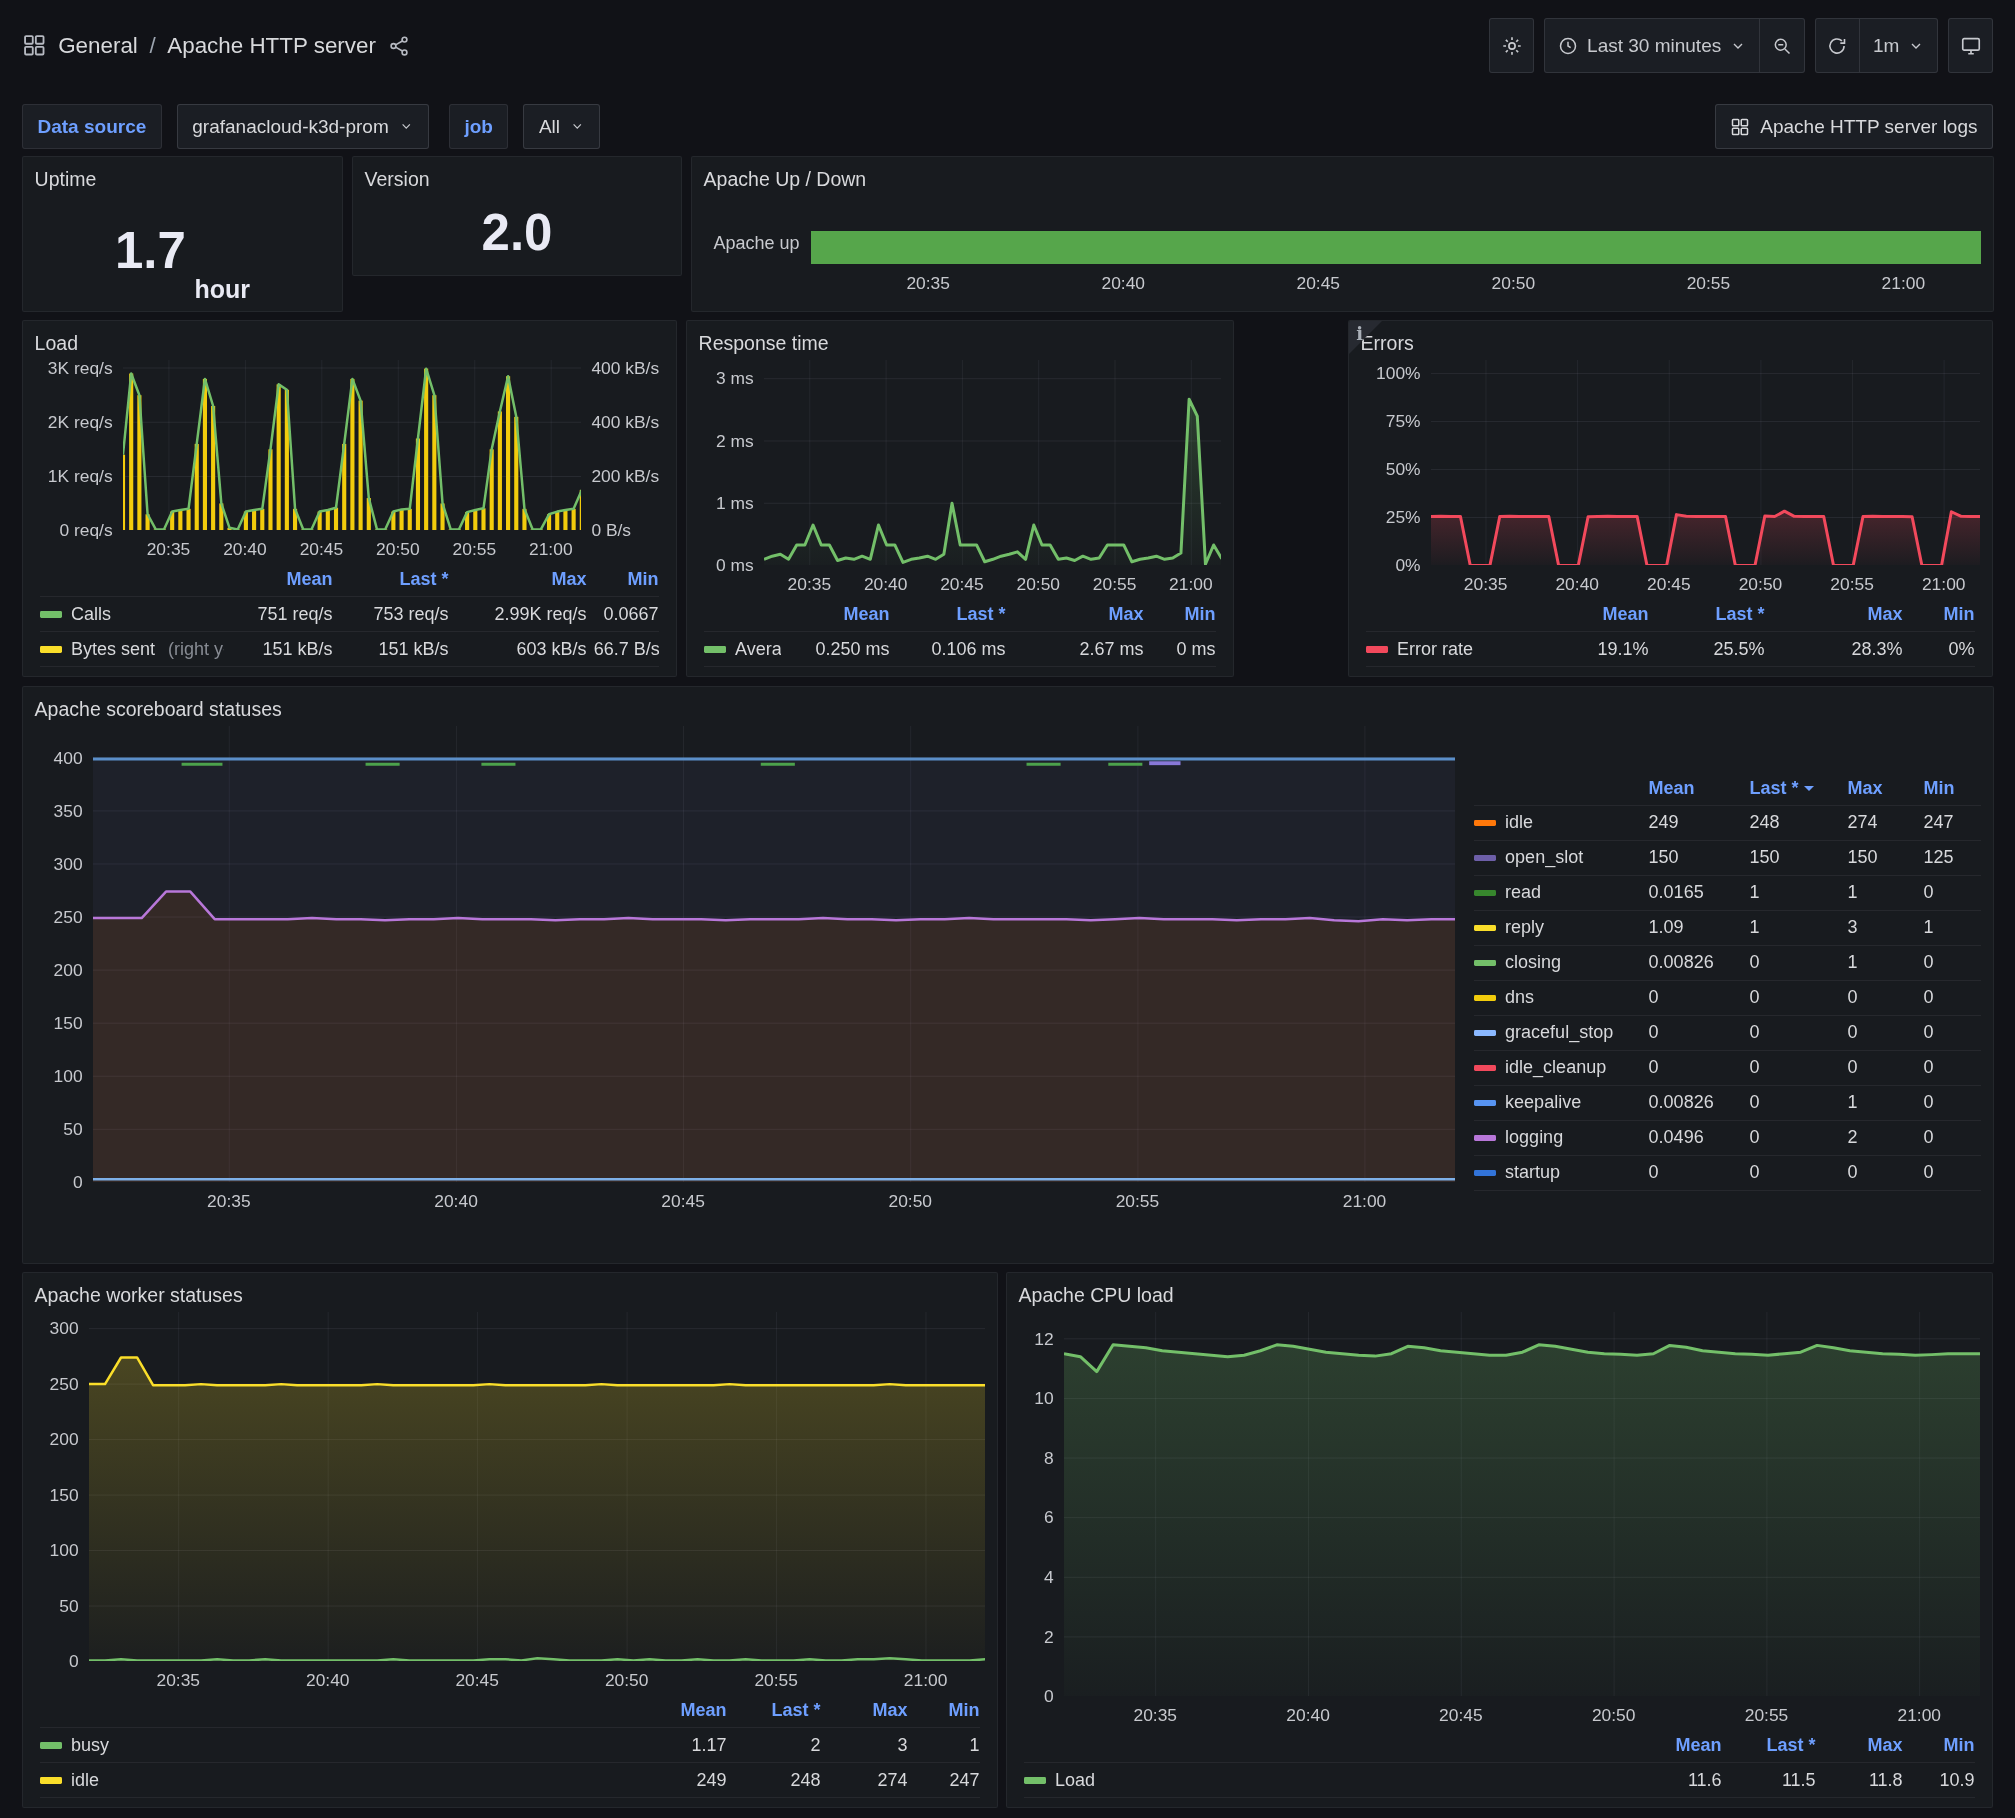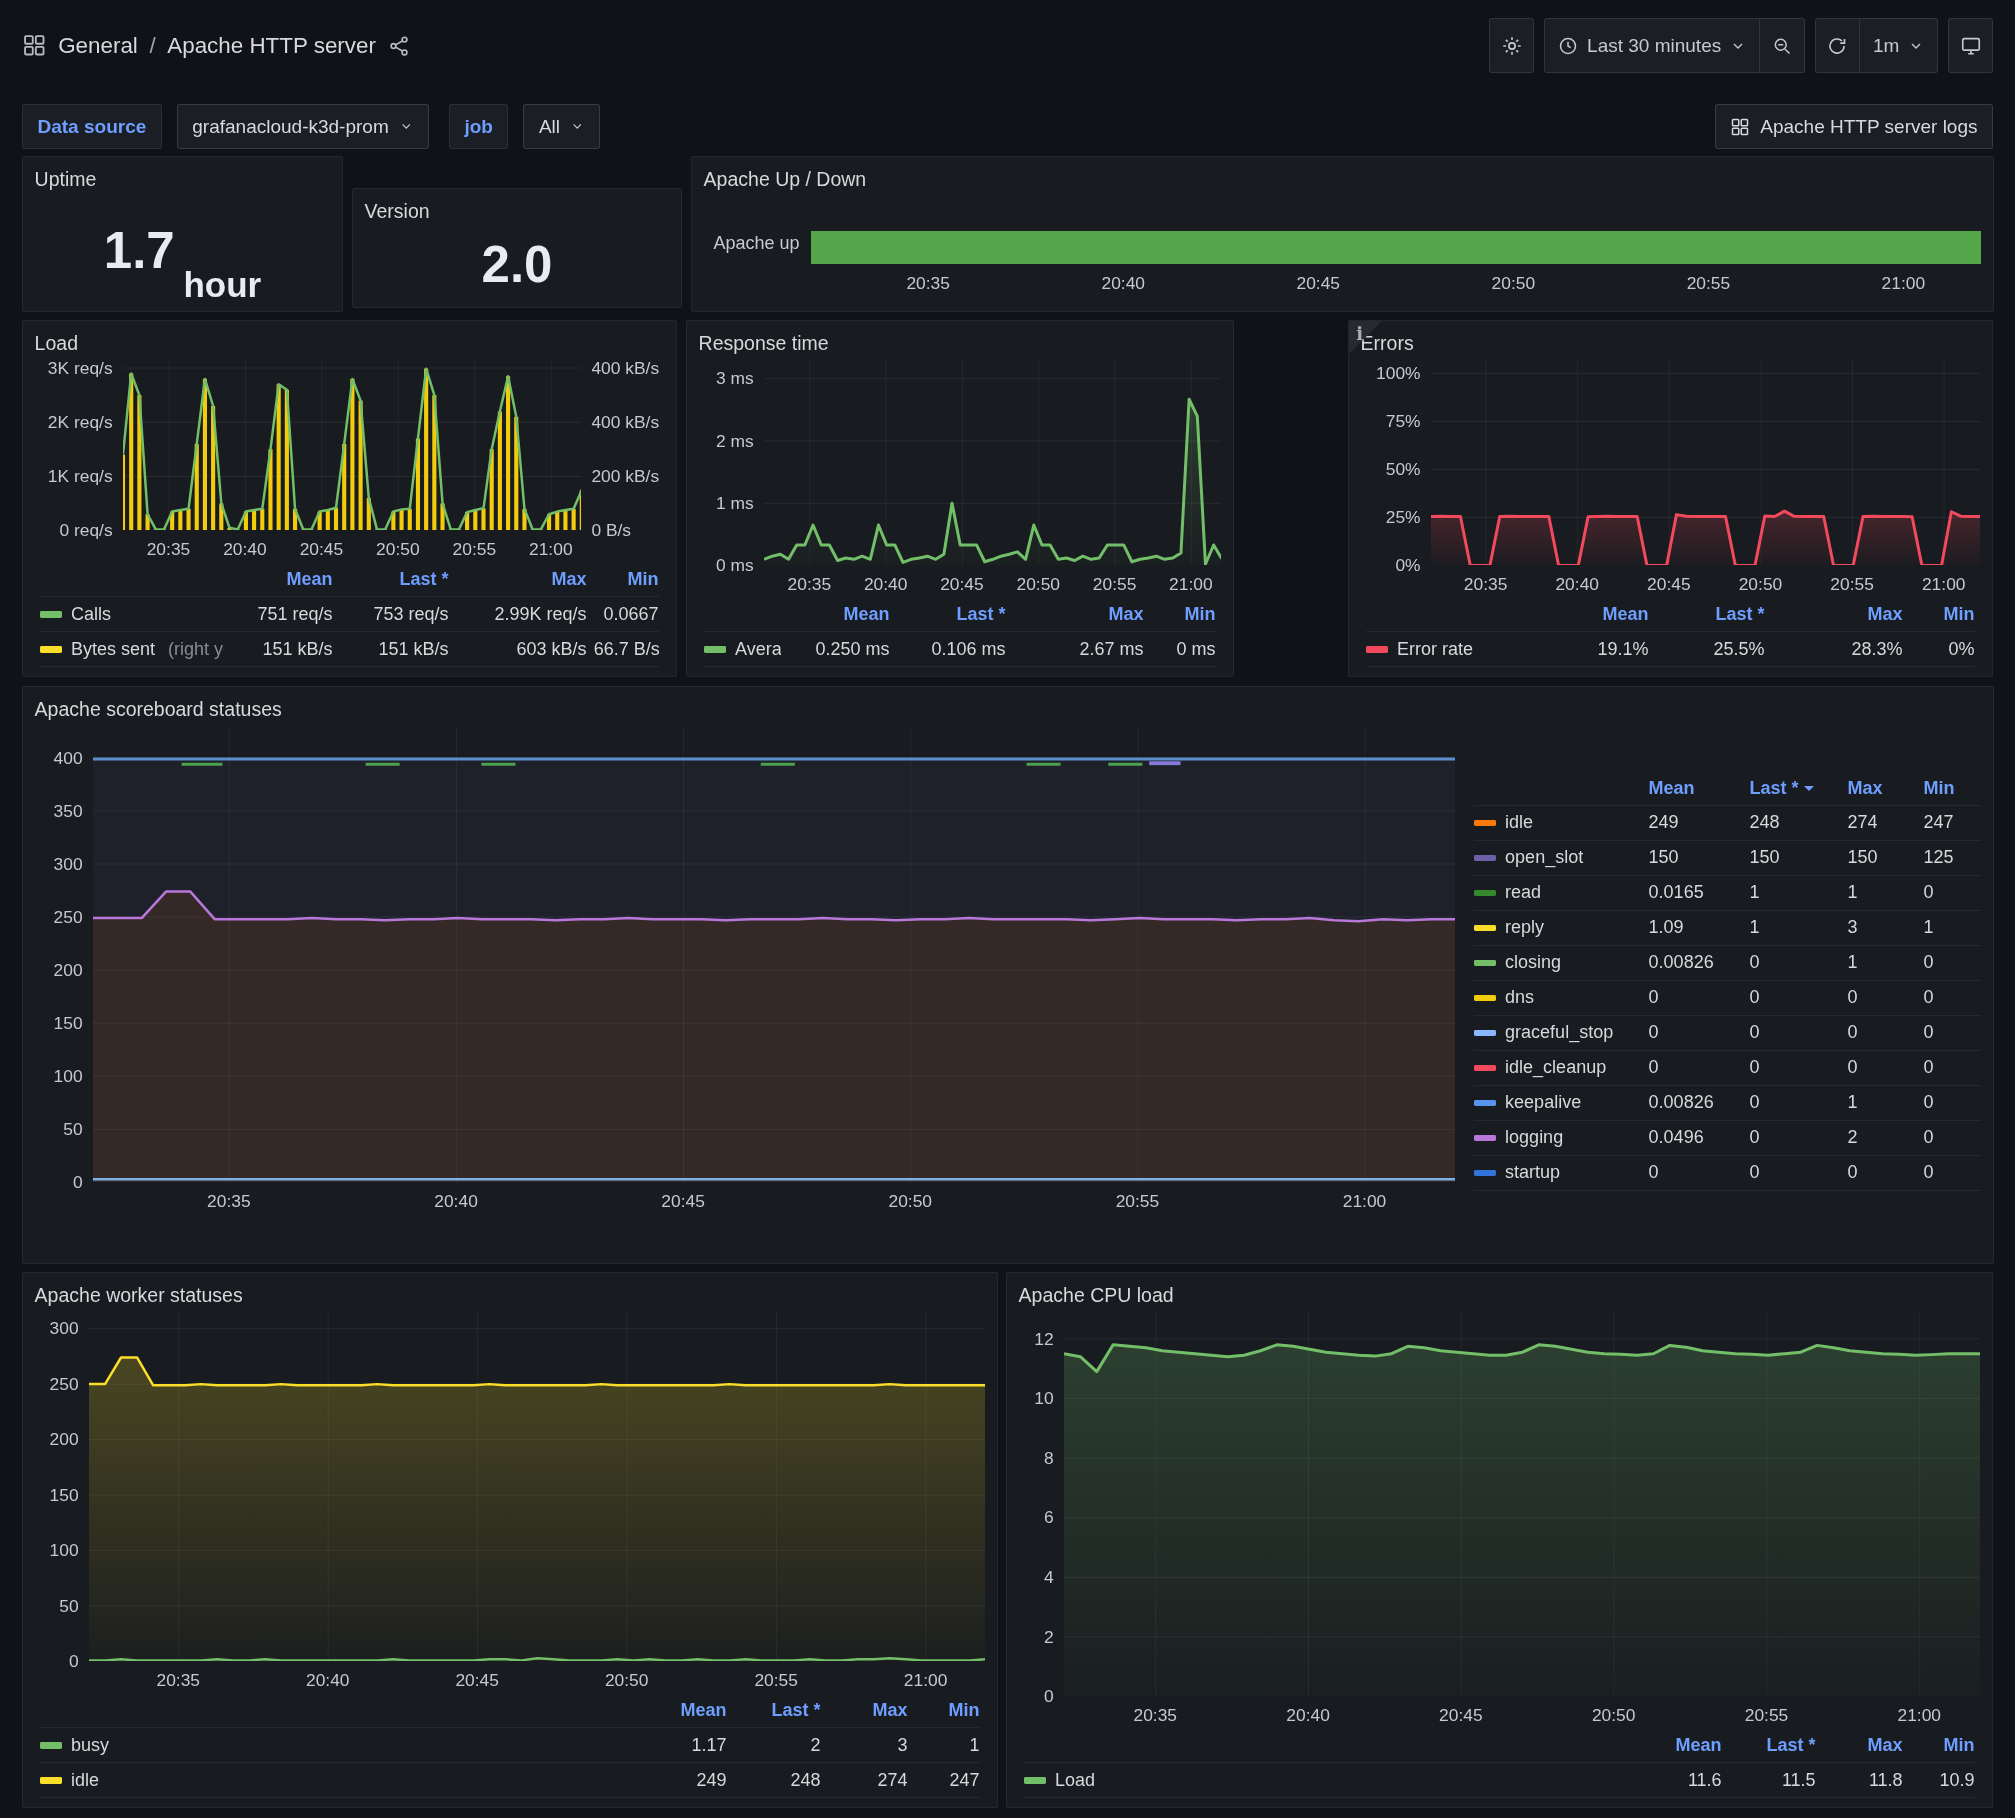--- a/index.html
+++ b/index.html
@@ -32,33 +32,33 @@
   .logsbtn{height:45px;display:flex;align-items:center;gap:10px;padding:0 14.5px;background:#1b1e24;
            border:0.7px solid rgba(204,204,220,0.16);border-radius:2.9px;color:#d8d9dc;font-size:19px;font-weight:500;}
 
   
   .panel{position:absolute;background:#181b1f;border:0.7px solid rgba(204,204,220,0.07);
          border-radius:2.2px;box-sizing:border-box;overflow:hidden;display:flex;flex-direction:column;
          padding:5.8px 11.6px 5.8px;}
   .panel-title{flex:0 0 auto;height:33px;line-height:33px;text-align:left;font-size:19.5px;
                font-weight:500;color:#d8d9dc;}
   .p-uptime{left:22px;top:156px;width:321px;height:156px;}
-  .p-version{left:352px;top:156px;width:330px;height:120px;margin-top:32px;}
+  .p-version{left:352px;top:156px;width:330px;height:120px;}
   .p-updown{left:691px;top:156px;width:1303px;height:156px;}
   .p-load{left:22px;top:320px;width:655px;height:357px;}
   .p-resp{left:686px;top:320px;width:548px;height:357px;}
   .p-err{left:1348px;top:320px;width:645px;height:357px;}
   .p-score{left:22px;top:686px;width:1972px;height:578px;}
   .p-worker{left:22px;top:1272px;width:976px;height:536px;}
   .p-cpu{left:1006px;top:1272px;width:987px;height:536px;}
 
   
   .stat-value{flex:1;display:flex;align-items:center;justify-content:center;}
   .stat-value .big{font-size:51px;font-weight:700;color:#e9eaf4;line-height:1;}
-  .stat-value .unit{font-size:35px;font-weight:700;color:#e9eaf4;margin-left:8.7px;align-self:flex-end;
+  .stat-value .unit{font-size:25px;font-weight:700;color:#e9eaf4;margin-left:8.7px;align-self:flex-end;
                     padding-bottom:2.9px;line-height:1;}
 
   
   .state-flex{flex:1;display:flex;align-items:stretch;min-height:0;}
   .state-label{width:96px;text-align:right;padding-right:11.6px;align-self:flex-end;
                padding-bottom:51px;font-size:18px;color:#c7c9ce;flex:0 0 auto;}
   .statebox{flex:1;display:flex;flex-direction:column;justify-content:flex-end;min-width:0;}
   .statebar{height:33px;}
   .statex{height:41px;position:relative;}
 

